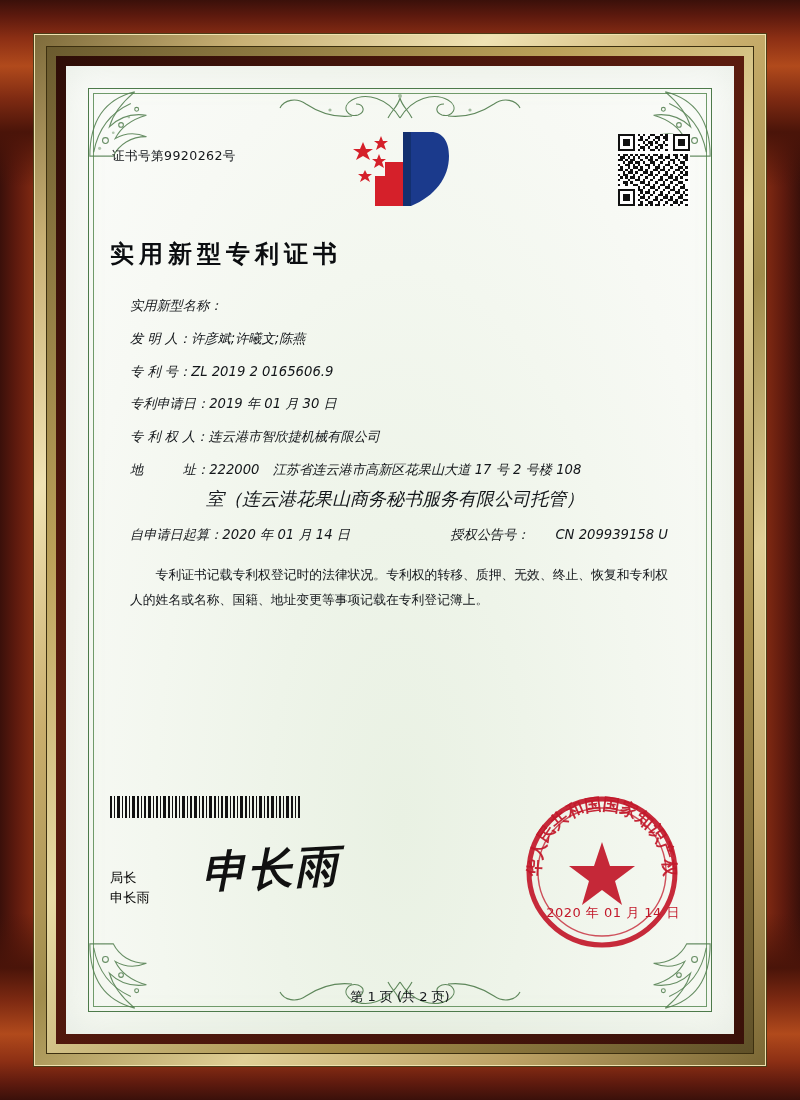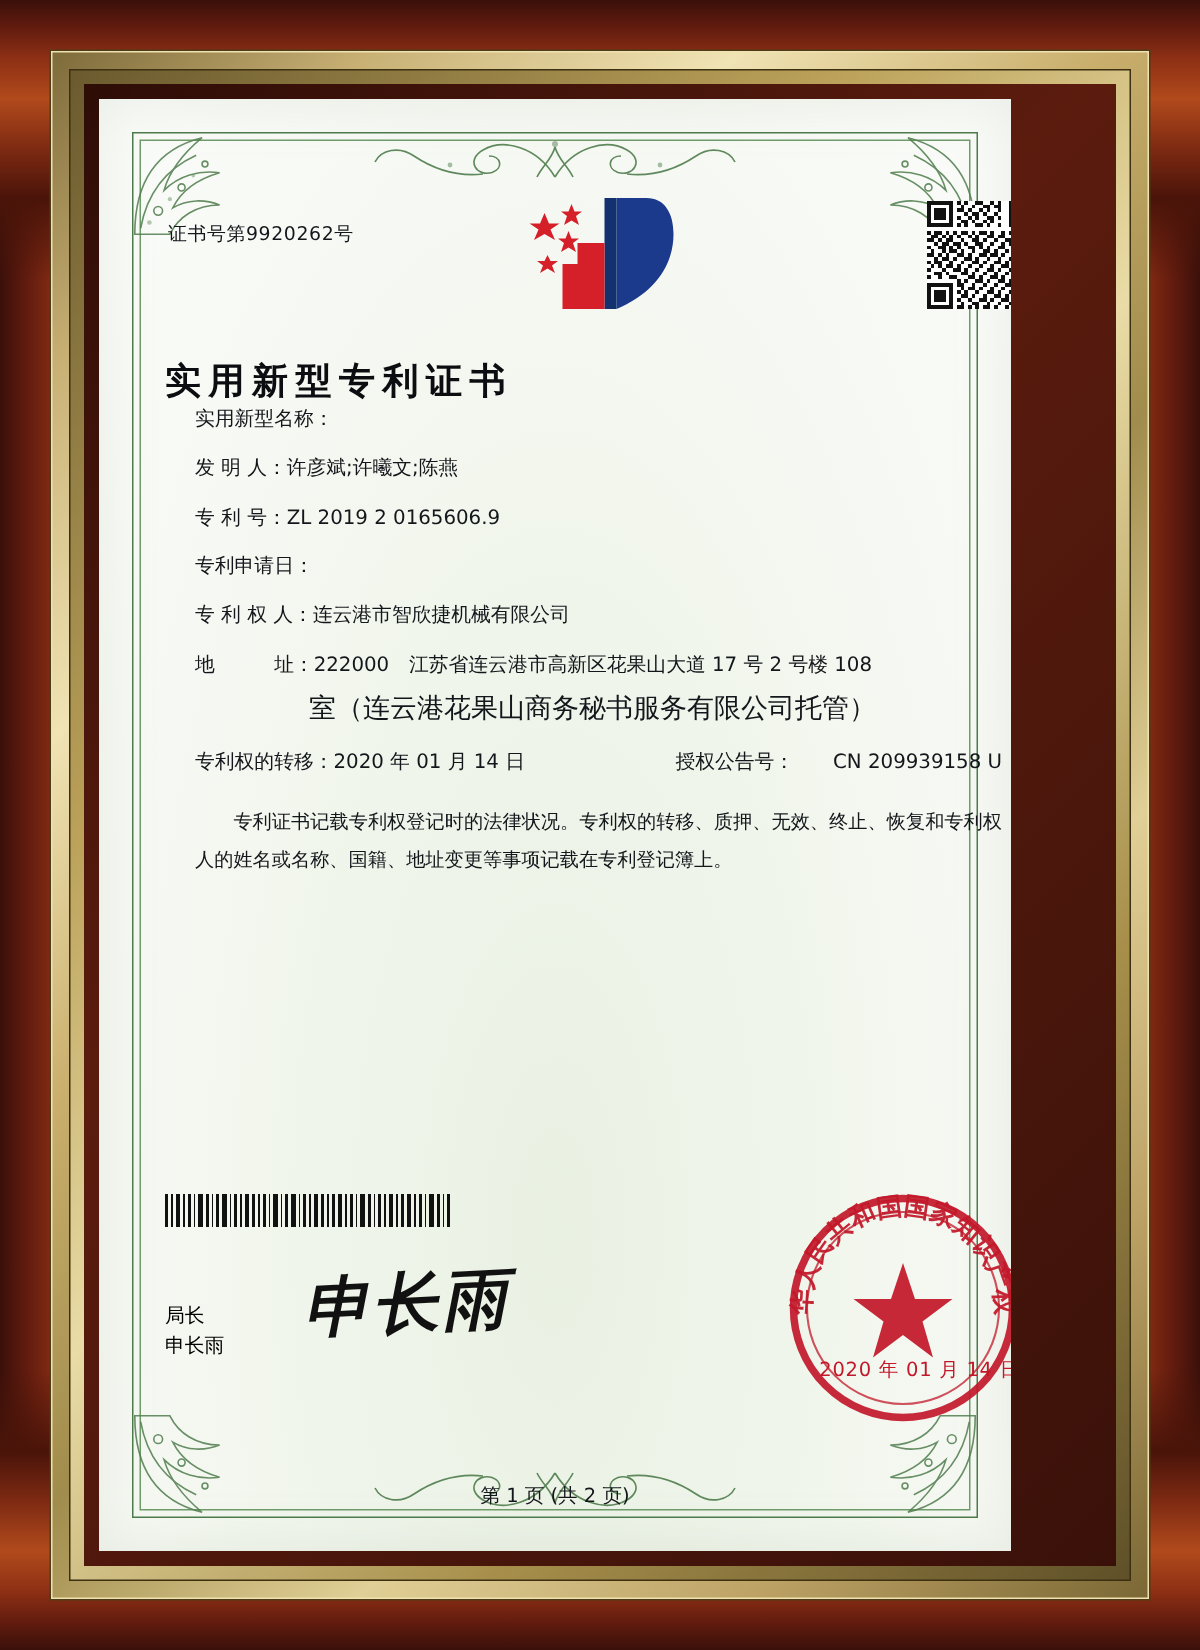--- a/index.html
+++ b/index.html
@@ -67,21 +67,21 @@
     left: 56px; top: 56px;
     width: 688px; height: 988px;
     background: linear-gradient(135deg, #2e0d07, #5b1c0e 40%, #3a1109 100%);
     box-sizing: border-box;
   }
 
   
   .paper {
     position: absolute;
     left: 66px; top: 66px;
-    width: 608px; height: 968px;
+    width: 668px; height: 968px;
     background:
       radial-gradient(ellipse at 50% 78%, #e9f1e3 0%, #eef4e9 28%, #f3f7ef 52%, #f7f9f4 72%, #fbfcfa 100%);
     box-shadow: inset 0 0 40px rgba(150,170,140,0.18);
     box-sizing: border-box;
     overflow: hidden;
   }
 
   
   .border-frame {
     position: absolute;
@@ -158,23 +158,25 @@
     margin-top: 16px;
     text-align: left;
     font-family: Liberation Mono, monospace;
     font-weight: bold;
     font-size: 24px;
     letter-spacing: 5px;
     color: #0b0d10;
   }
 
   .fields {
+    margin-top: 26px;
     padding: 0 22px 0 20px;
     font-size: 13.2px;
     line-height: 1.5;
+    font-style: italic;
   }
   .field-row {
     display: flex;
     align-items: flex-start;
     margin-bottom: 13px;
   }
   .f-label {
     flex: 0 0 auto;
     white-space: pre;
     color: #13161a;
@@ -606,35 +608,36 @@
           <span class="f-value">许彦斌;许曦文;陈燕</span>
         </div>
 
         <div class="field-row">
           <span class="f-label">专 利 号：</span>
           <span class="f-value">ZL 2019 2 0165606.9</span>
         </div>
 
         <div class="field-row">
           <span class="f-label">专利申请日：</span>
+          <span class="f-value">2019 年 01 月 30 日</span>
         </div>
 
         <div class="field-row">
           <span class="f-label">专 利 权 人：</span>
           <span class="f-value">连云港市智欣捷机械有限公司</span>
         </div>
 
         <div class="field-row">
           <span class="f-label">地　　　址：</span>
           <span class="f-value">222000　江苏省连云港市高新区花果山大道 17 号 2 号楼 108</span>
         </div>
         <div class="sub-line">室（连云港花果山商务秘书服务有限公司托管）</div>
 
         <div class="field-row two-col">
-          <span class="f-label">专利权的转移：</span>
+          <span class="f-label">自申请日起算：</span>
           <span class="f-value">2020 年 01 月 14 日</span>
           <span class="col2">授权公告号：</span>
           <span class="col2">CN 209939158 U</span>
         </div>
       </div>
 
       <div class="body-text">
         <p>专利证书记载专利权登记时的法律状况。专利权的转移、质押、无效、终止、恢复和专利权人的姓名或名称、国籍、地址变更等事项记载在专利登记簿上。</p>
       </div>
     </div>

